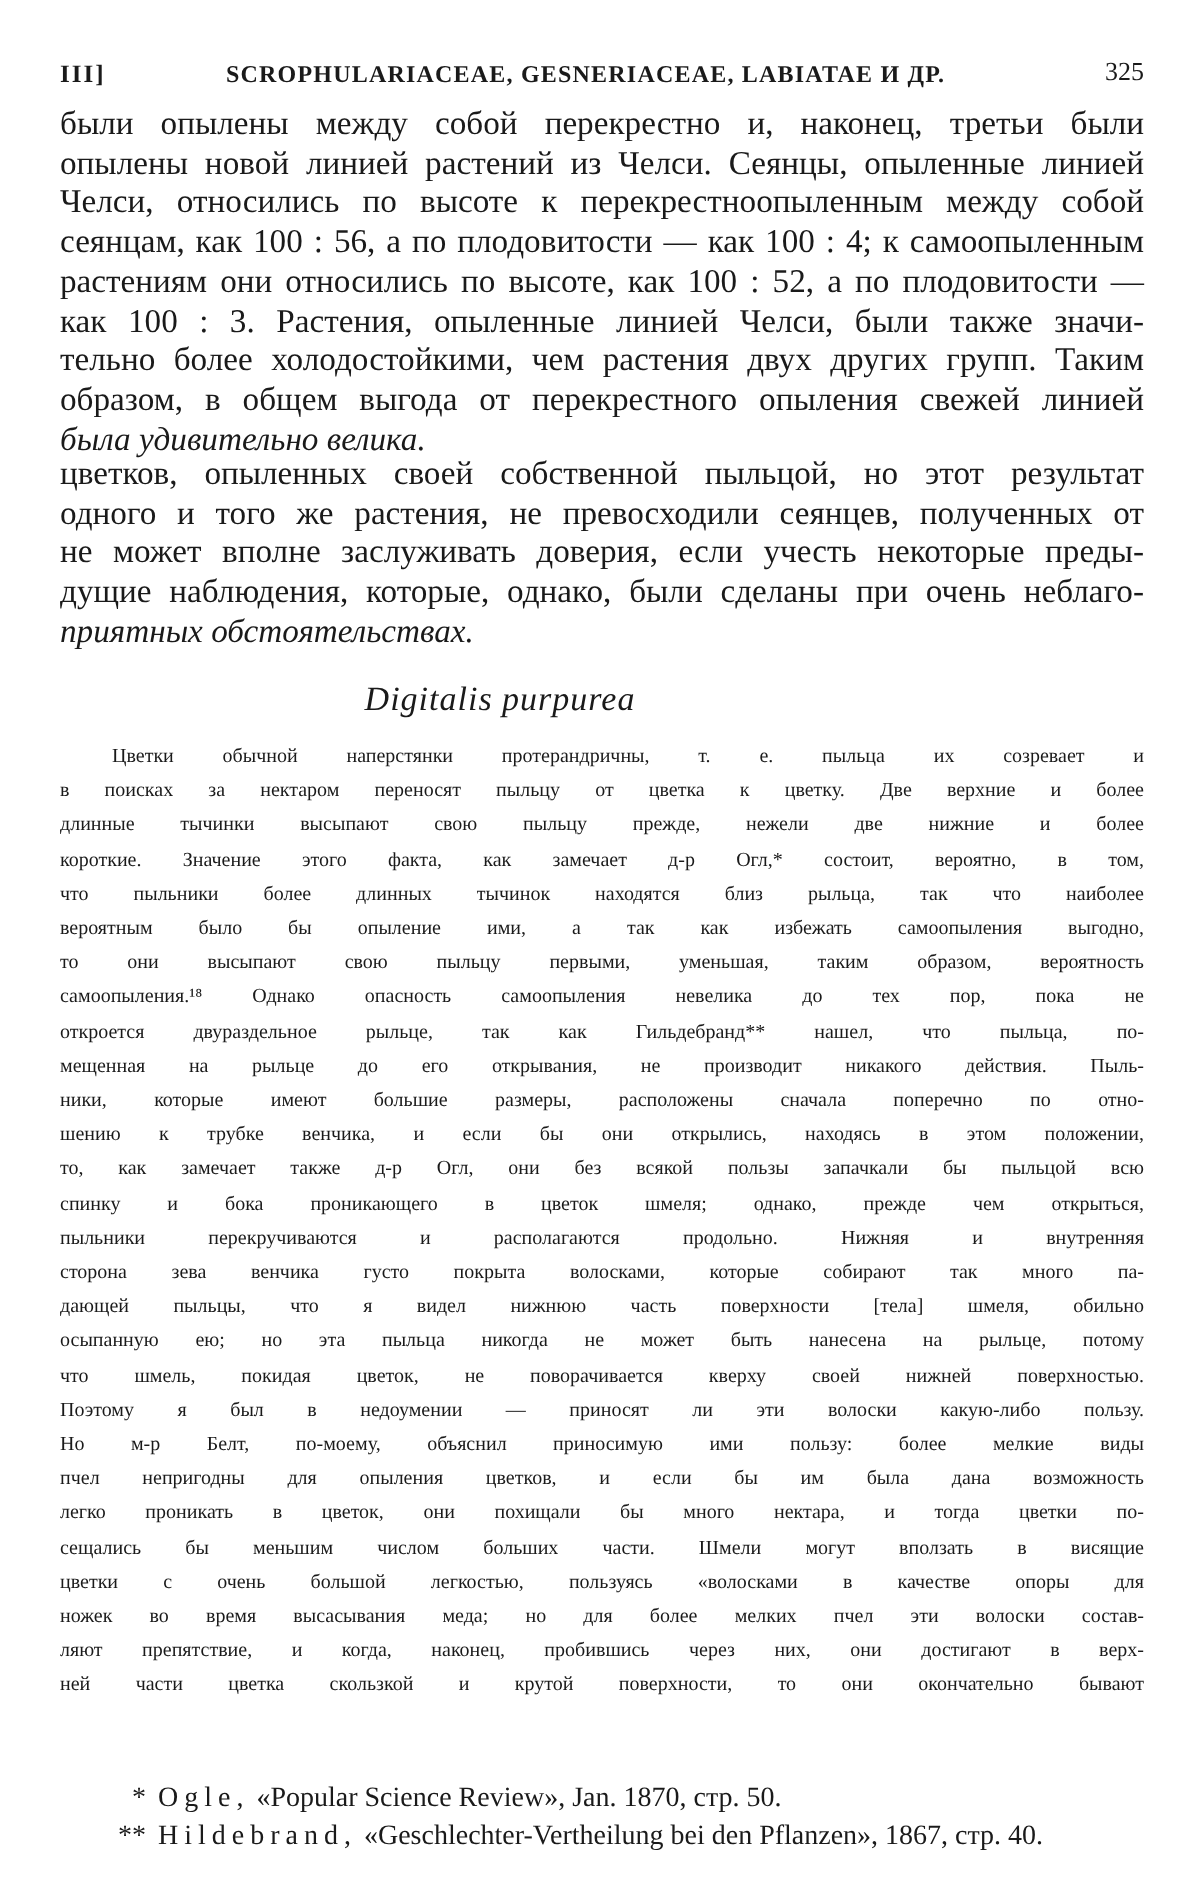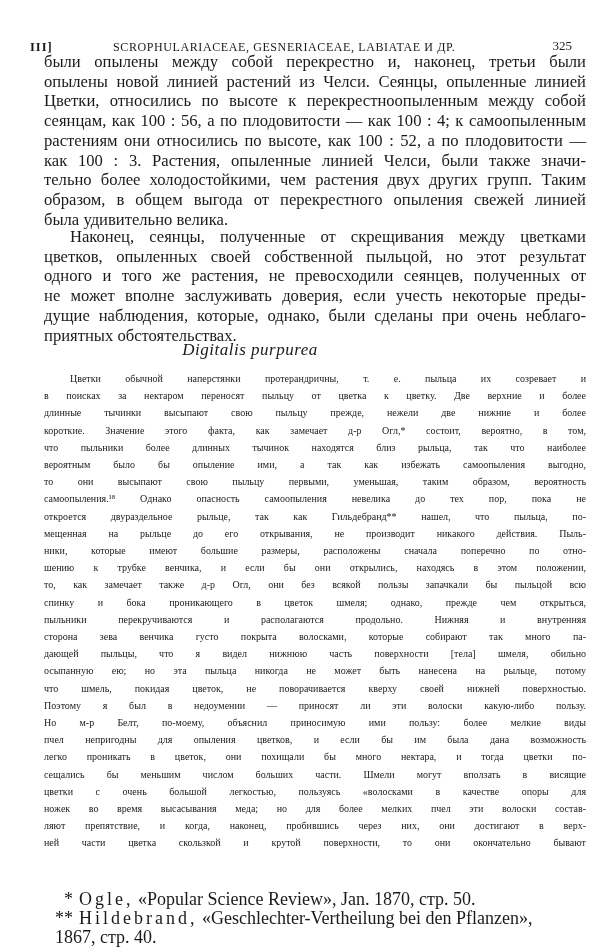--- a/index.html
+++ b/index.html
@@ -1,56 +1,55 @@
 <!DOCTYPE html>
 <html><head>
 <meta charset="utf-8">
 <style>
   html, body { margin:0; padding:0; background:#ffffff; }
   body { width:600px; height:951px; position:relative; overflow:hidden; color:#1a1a1a;
          font-family:"Liberation Serif","DejaVu Serif",serif; }
-  .header { position:absolute; top:28px; left:30px; width:542px; height:20px; font-size:12.5px;margin-top:10px; }
+  .header { position:absolute; top:28px; left:30px; width:542px; height:20px; font-size:12.5px; }
   .header .left { position:absolute; left:0; top:2px; font-weight:bold; letter-spacing:1px; }
-  .header .center { position:absolute; left:83px; top:2px; letter-spacing:0.6px; font-weight:normal; font-size:12px; }
+  .header .center { position:absolute; left:83px; top:2px; letter-spacing:0.6px; font-weight:bold; font-size:12px; }
   .header .right { position:absolute; right:0; top:0; font-size:13px;text-align:center; }
-  .block { position:absolute; left:44px; width:542px; }
+  .block { position:absolute; left:30px; width:542px; }
   .p1 { top:52px; font-size:16.6px; line-height:19.7px; text-align:justify; }
   .p1 .line, .p2 .line { display:block; text-align:justify; text-align-last:justify; white-space:nowrap; }
-  .p1 .line.last, .p2 .line.last { text-align-last:left; }
+  .p1 .line.last, .p2 .line.last { text-align-last:left;font-style:italic; }
   .p2 { top:227px; font-size:16.6px; line-height:19.7px; }
   .indent { padding-left:26px; }
   .title { position:absolute; top:340px; left:0; width:500px; text-align:center; font-style:italic; font-size:17px; letter-spacing:0.5px; }
   .p3 { top:370px; font-size:10px; line-height:17.2px; }
   .p3 .line { display:block; text-align:justify; text-align-last:justify; white-space:nowrap; }
-  .footnotes { position:absolute; top:890px; left:55px; width:520px; font-size:18px; line-height:19px; }
+  .footnotes { position:absolute; top:890px; left:55px; width:520px; font-size:14px; line-height:19px; }
   .fn .author { letter-spacing:3px; }
   .fn .mark { display:inline-block; width:18px; text-align:right; margin-right:6px; }
 </style>
 </head>
 <body>
 
 <div class="header">
   <span class="left">III]</span>
   <span class="center">SCROPHULARIACEAE, GESNERIACEAE, LABIATAE И ДР.</span>
   <span class="right">325</span>
 </div>
 
 <div class="block p1" id="p1">
     <span class="line">были опылены между собой перекрестно и, наконец, третьи были</span>
     <span class="line">опылены новой линией растений из Челси. Сеянцы, опыленные линией</span>
-    <span class="line">Цветки, относились по высоте к перекрестноопыленным между собой</span>
+    <span class="line">Челси, относились по высоте к перекрестноопыленным между собой</span>
     <span class="line">сеянцам, как 100 : 56, а по плодовитости — как 100 : 4; к самоопыленным</span>
     <span class="line">растениям они относились по высоте, как 100 : 52, а по плодовитости —</span>
     <span class="line">как 100 : 3. Растения, опыленные линией Челси, были также значи-</span>
     <span class="line">тельно более холодостойкими, чем растения двух других групп. Таким</span>
     <span class="line">образом, в общем выгода от перекрестного опыления свежей линией</span>
     <span class="line last">была удивительно велика.</span>
   </div>
 <div class="block p2" id="p2">
-    <span class="line indent">Наконец, сеянцы, полученные от скрещивания между цветками</span>
     <span class="line">цветков, опыленных своей собственной пыльцой, но этот результат</span>
     <span class="line">одного и того же растения, не превосходили сеянцев, полученных от</span>
     <span class="line">не может вполне заслуживать доверия, если учесть некоторые преды-</span>
     <span class="line">дущие наблюдения, которые, однако, были сделаны при очень неблаго-</span>
     <span class="line last">приятных обстоятельствах.</span>
   </div>
 
 <div class="title">Digitalis purpurea</div>
 
 <div class="block p3" id="p3">

